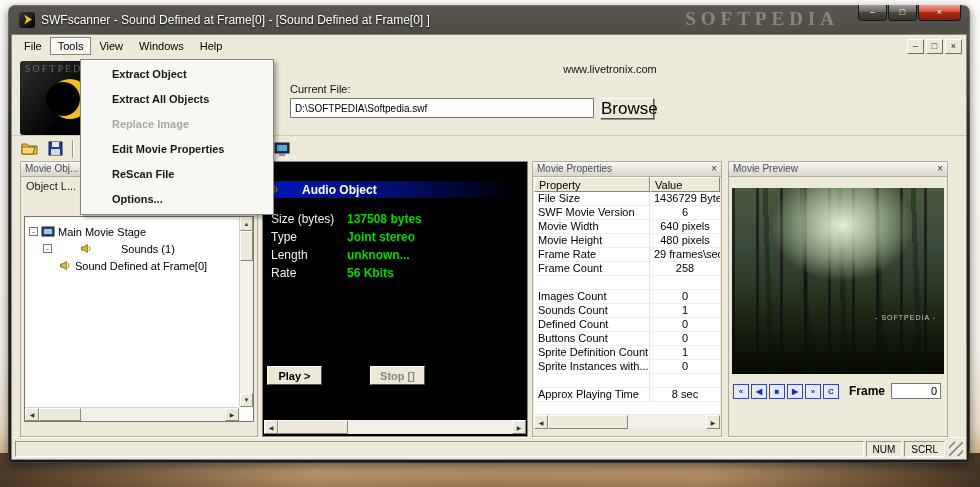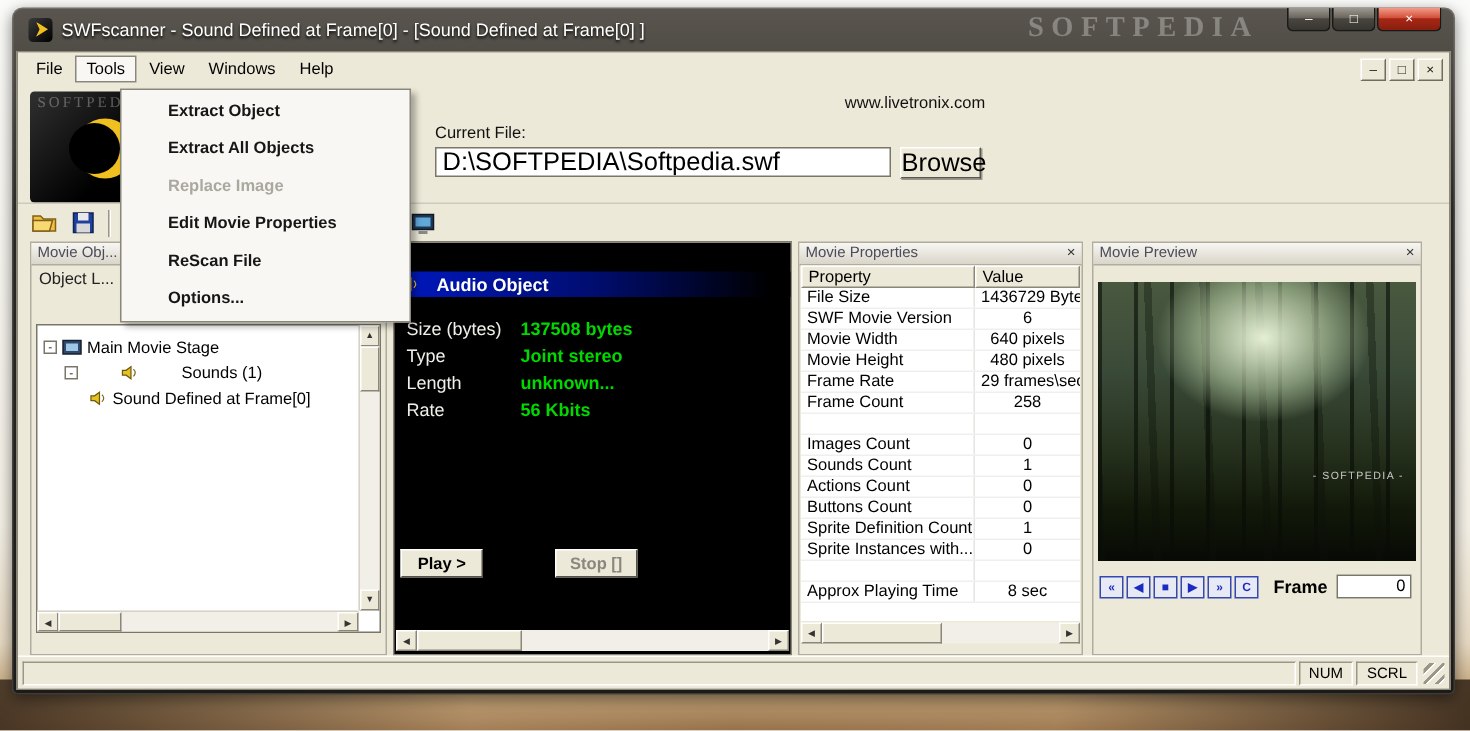--- a/index.html
+++ b/index.html
@@ -46,21 +46,21 @@
   .dd-item.disabled{ color:#aaa89f; }
 
   
   .logo{ position:absolute; left:8px; top:26px; width:102px; height:74px; border-radius:3px;
     background:linear-gradient(135deg,#303030,#000 60%); overflow:hidden; }
   .logo-wm{ position:absolute; left:5px; top:2px; font-family:"Liberation Serif",serif; font-size:10px; letter-spacing:2px; color:rgba(255,255,255,.30); }
   .cres-outer{ position:absolute; left:30px; top:18px; width:40px; height:40px; border-radius:50%; background:#f0c020; }
   .cres-inner{ position:absolute; left:26px; top:21px; width:34px; height:34px; border-radius:50%; background:#000; }
   .website{ position:absolute; left:448px; top:28px; width:300px; text-align:center; font-size:11px; color:#111; }
   .cf-label{ position:absolute; left:278px; top:48px; font-size:11px; color:#111; }
-  .cf-input{ position:absolute; left:278px; top:63px; width:304px; height:20px; border:1px solid #7a766a; background:#fff; font-size:17px; padding:2px 4px; font-family:"Liberation Sans",sans-serif; }
+  .cf-input{ position:absolute; left:278px; top:63px; width:304px; height:20px; border:1px solid #7a766a; background:#fff; font-size:10px; padding:2px 4px; font-family:"Liberation Sans",sans-serif; }
   .browse-btn{ position:absolute; left:588px; top:63px; width:54px; height:21px; background:#ece9d8; font-size:17px;
     border:1px solid; border-color:#fff #5a5850 #5a5850 #fff; box-shadow:1px 1px 0 #9a968a; font-family:"Liberation Sans",sans-serif; }
 
   
   .toolbar{ position:absolute; top:100px; left:0; right:0; height:26px; border-top:1px solid #cdc9bd; display:flex; align-items:center; gap:7px; padding-left:8px; }
   .t-icon{ width:19px; height:19px; display:flex; align-items:center; justify-content:center; }
   .t-sep{ width:2px; height:18px; border-left:1px solid #9a968a; border-right:1px solid #fff; }
 
   
   .main{ position:absolute; top:126px; left:0; right:0; bottom:22px; }
@@ -82,21 +82,21 @@
   .sb-btn{ flex:0 0 14px; background:#ece9d8; border:1px solid; border-color:#fff #8a867a #8a867a #fff; font-size:6px; color:#333; display:flex; align-items:center; justify-content:center; }
   .sb-track{ flex:1; position:relative; }
   .sb-thumb-h{ position:absolute; top:0; bottom:0; left:0; width:42px; background:#ece9d8; border:1px solid; border-color:#fff #8a867a #8a867a #fff; }
   .sb-thumb-v{ position:absolute; left:0; right:0; top:0; height:30px; background:#ece9d8; border:1px solid; border-color:#fff #8a867a #8a867a #fff; }
   .ar-l::before{content:"◀";} .ar-r::before{content:"▶";} .ar-u::before{content:"▲";} .ar-d::before{content:"▼";}
 
   .pane-center{ left:250px; width:266px; background:#000; border-color:#8a867a; }
   .nub{ position:absolute; left:0; top:0; width:11px; height:18px; background:#d4d0c8; border-right:1px solid #8a867a; border-bottom:1px solid #8a867a; font-size:6px; color:#333; display:flex; align-items:center; justify-content:center; }
   .audio-header{ position:absolute; left:0; right:0; top:19px; height:17px;
     background:linear-gradient(90deg,#0018c0 0%,#000d70 50%,#000 95%);
-    color:#fff; font-size:12px; font-weight:bold; display:flex; align-items:center; gap:11px; padding-left:4px; }
+    color:#fff; font-size:12px; font-weight:bold; display:flex; align-items:center; gap:22px; padding-left:4px; }
   .audio-rows{ position:absolute; left:8px; top:48px; right:4px; }
   .a-row{ display:flex; height:18px; align-items:center; font-size:12px; }
   .a-label{ width:76px; color:#f0f0ea; flex:0 0 auto;}
   .a-value{ color:#00d800; font-weight:bold; }
   .play-btn,.stop-btn{ position:absolute; top:204px; width:55px; height:19px; background:#ece9d8; font-size:11px; font-weight:bold;
     border:1px solid; border-color:#fff #55524a #55524a #fff; box-shadow:1px 1px 0 #000; font-family:"Liberation Sans",sans-serif; }
   .play-btn{ left:4px; } .stop-btn{ left:68px; color:#8a887e;margin-left:39px; }
   .center-hscroll{ position:absolute; left:1px; right:1px; bottom:2px; height:14px; background:#f1efe8; display:flex; }
 
   .pane-props{ left:520px; width:190px; }
@@ -375,21 +375,21 @@
               </div>
             <div class="pt-row">
                 <div class="pt-cell">Images Count</div>
                 <div class="pt-cell">0</div>
               </div>
             <div class="pt-row">
                 <div class="pt-cell">Sounds Count</div>
                 <div class="pt-cell">1</div>
               </div>
             <div class="pt-row">
-                <div class="pt-cell">Actions Count</div>
+                <div class="pt-cell">Defined Count</div>
                 <div class="pt-cell">0</div>
               </div>
             <div class="pt-row">
                 <div class="pt-cell">Buttons Count</div>
                 <div class="pt-cell">0</div>
               </div>
             <div class="pt-row">
                 <div class="pt-cell">Sprite Definition Count</div>
                 <div class="pt-cell">1</div>
               </div>

